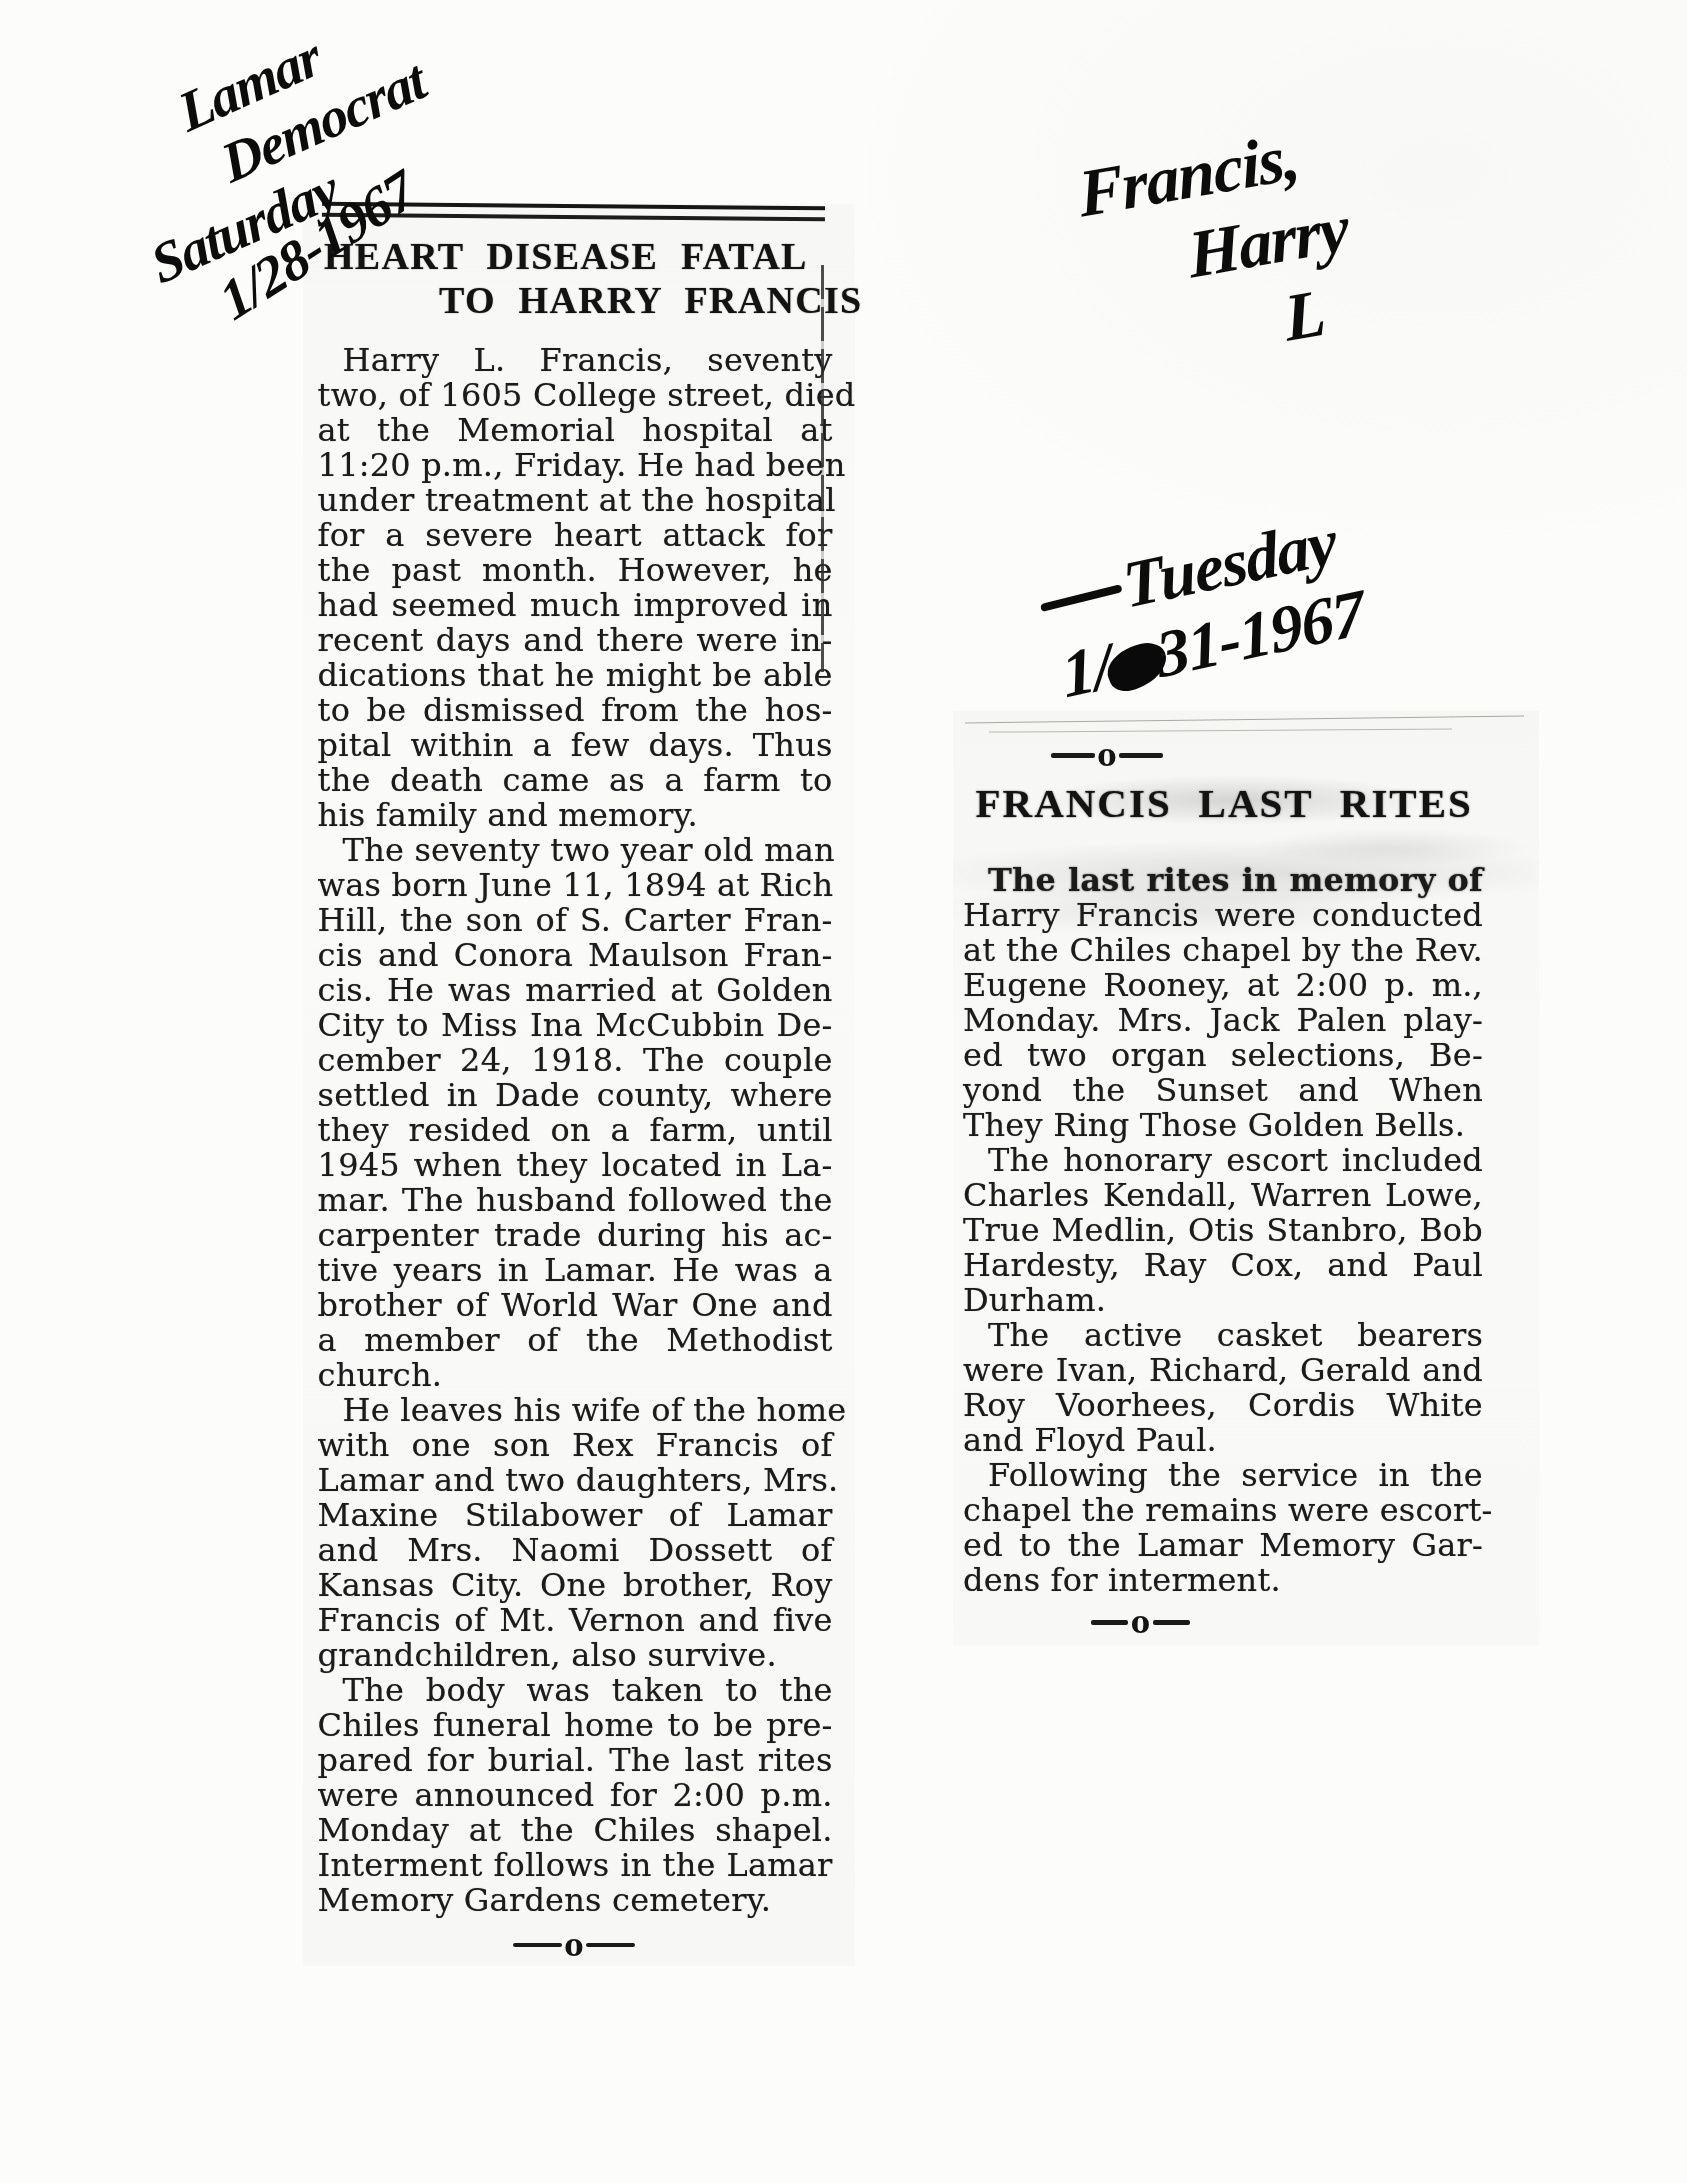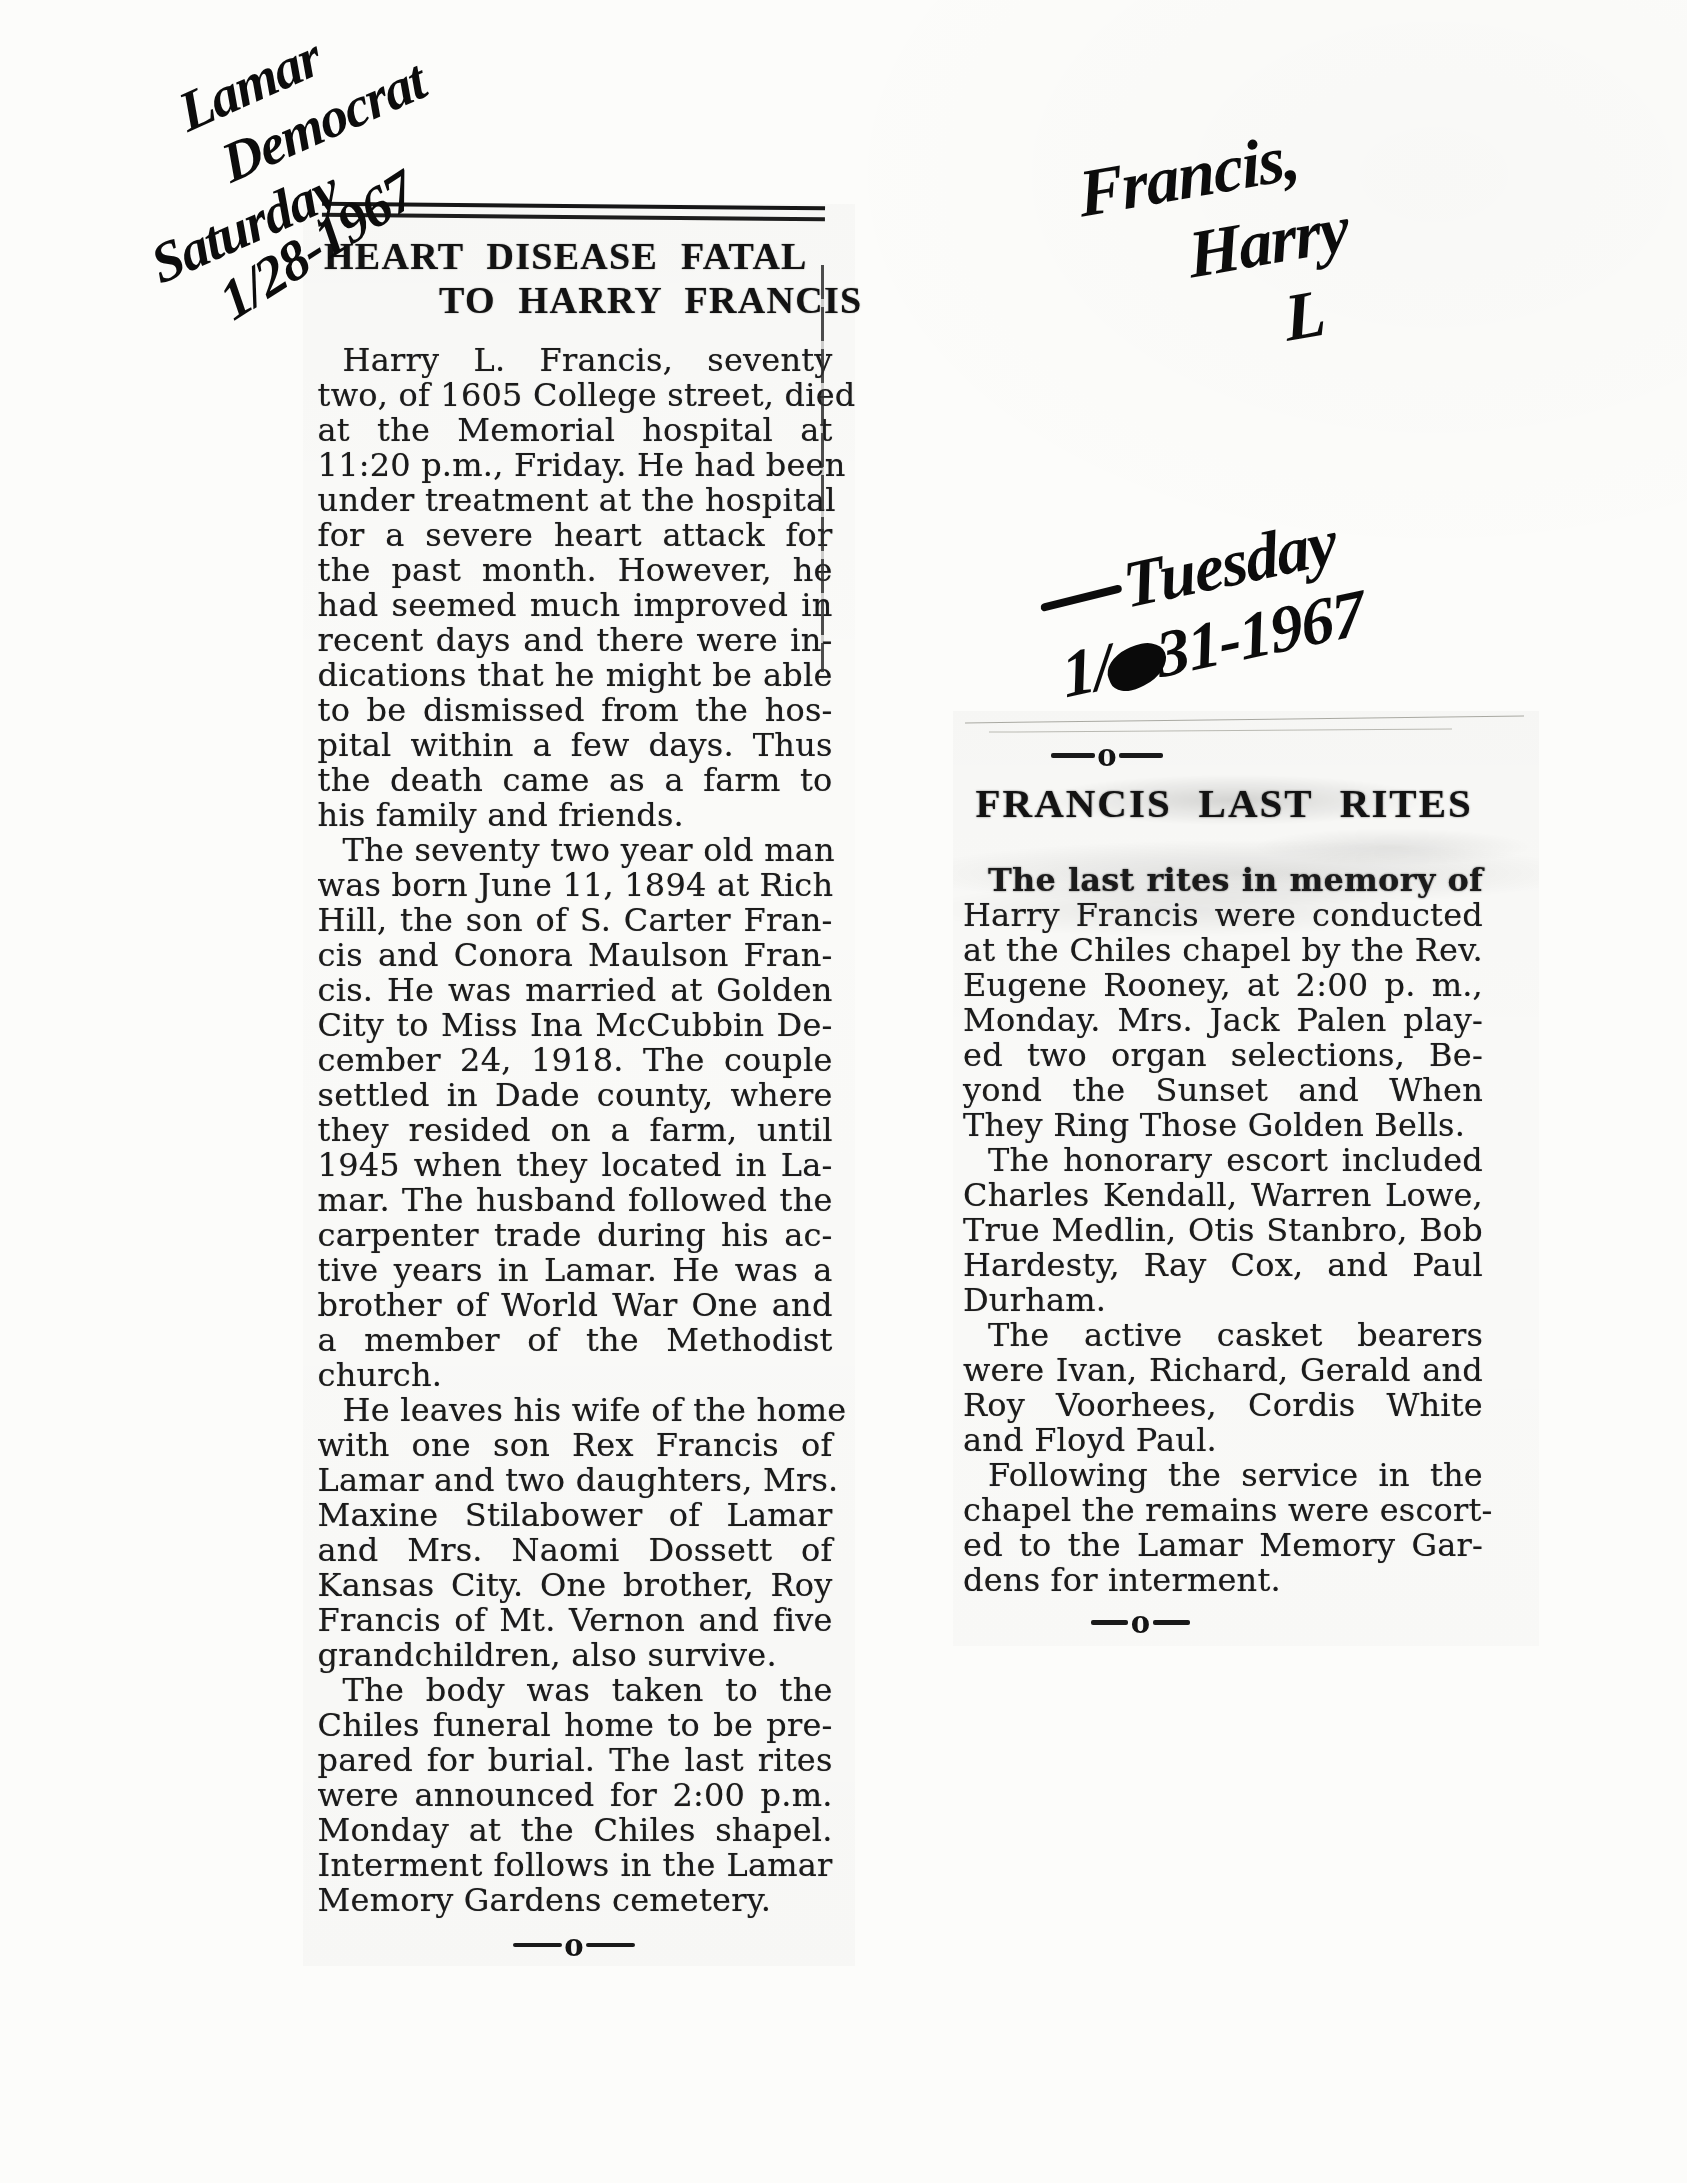--- a/index.html
+++ b/index.html
@@ -218,21 +218,21 @@
           <div class="line">11:20 p.m., Friday. He had been</div>
           <div class="line">under treatment at the hospital</div>
           <div class="line">for a severe heart attack for</div>
           <div class="line">the past month. However, he</div>
           <div class="line">had seemed much improved in</div>
           <div class="line">recent days and there were in-</div>
           <div class="line">dications that he might be able</div>
           <div class="line">to be dismissed from the hos-</div>
           <div class="line">pital within a few days. Thus</div>
           <div class="line">the death came as a farm to</div>
-          <div class="line">his family and friends.</div>
+          <div class="line">his family and memory.</div>
         </div>
         <div class="para">
           <div class="line">The seventy two year old man</div>
           <div class="line">was born June 11, 1894 at Rich</div>
           <div class="line">Hill, the son of S. Carter Fran-</div>
           <div class="line">cis and Conora Maulson Fran-</div>
           <div class="line">cis. He was married at Golden</div>
           <div class="line">City to Miss Ina McCubbin De-</div>
           <div class="line">cember 24, 1918. The couple</div>
           <div class="line">settled in Dade county, where</div>

